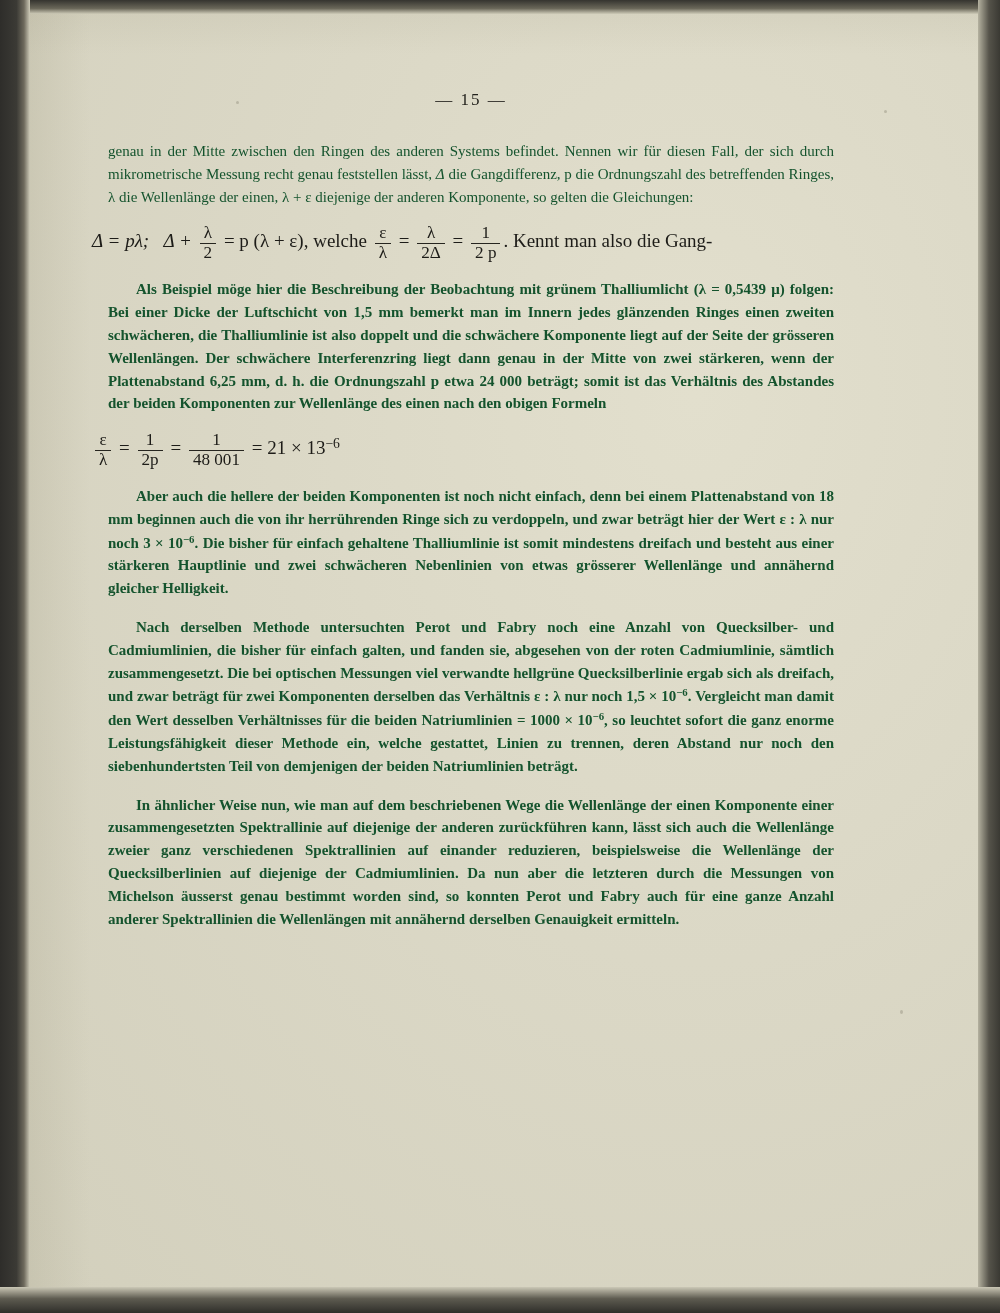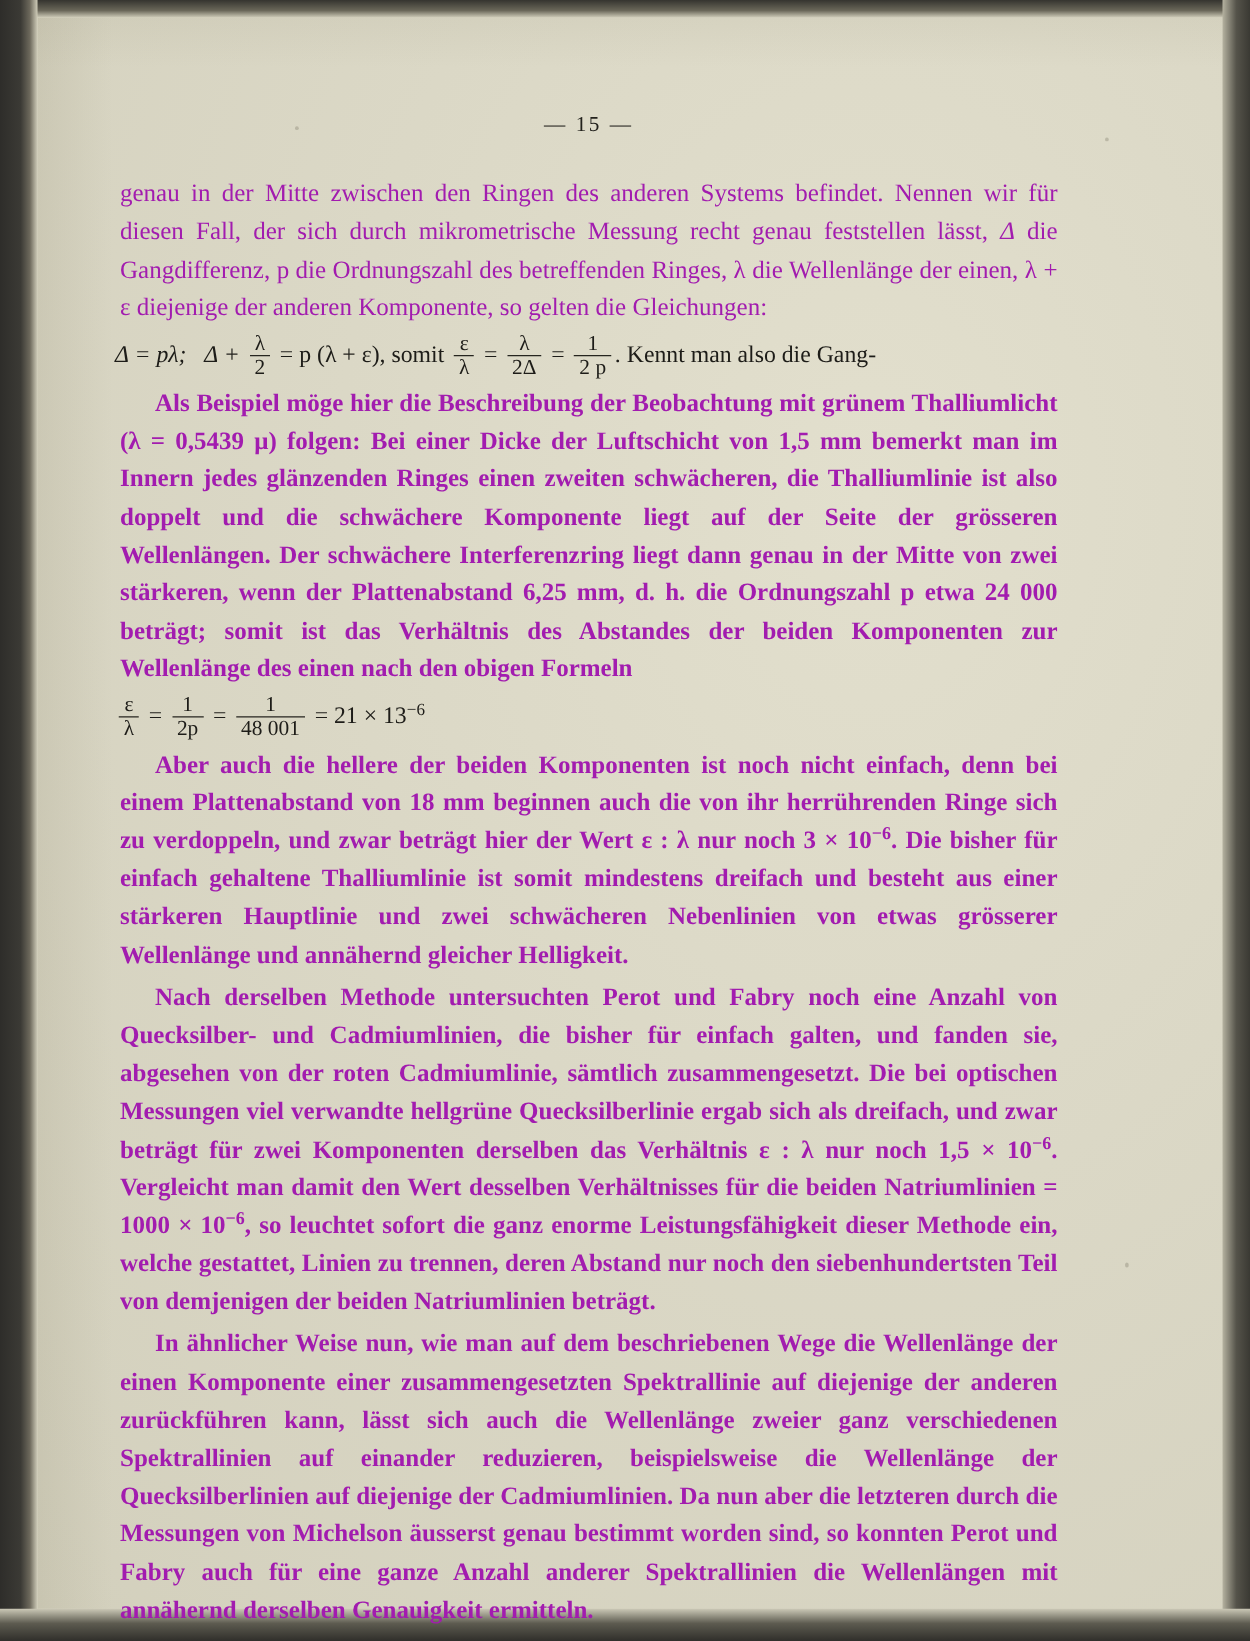--- a/index.html
+++ b/index.html
@@ -69,26 +69,26 @@
     color: #1d1c18;
   }
   .page-number {
     text-align: center;
     font-size: 17px;
     letter-spacing: 2px;
     margin-bottom: 30px;
     color: #23221d;
   }
   p.para {
-    margin: 4px;
-    font-size: 20px;
+    margin: 16px;
+    font-size: 15px;
     line-height: 1.52;
     text-align: justify;
     text-justify: inter-word;
-    color: #a21caf;
+    color: #14532d;
   }
   p.para.indent { text-indent: 28px; font-weight: bold; }
   i.it { font-style: italic; }
   .sup { font-size: 0.72em; vertical-align: 0.46em; }
 
   
   .frac {
     display: inline-block;
     vertical-align: -0.55em;
     text-align: center;
@@ -144,21 +144,21 @@
 
     <p class="para"><span>genau in der Mitte zwischen den Ringen des anderen Systems befindet.  Nennen wir für diesen Fall, der sich durch mikrometrische Messung recht genau feststellen lässt, </span><i class="it">Δ</i><span> die Gangdifferenz, p die Ordnungszahl des betreffenden Ringes, λ die Wellenlänge der einen, λ + ε diejenige der anderen Komponente, so gelten die Gleichungen:</span></p>
 
     <div class="mathline eqblock">
       <i class="it">Δ = pλ;</i>&nbsp;&nbsp;
       <i class="it">Δ +</i>
       <span class="frac">
         <span class="num">λ</span>
         <span class="den">2</span>
       </span>
-      <span>= p (λ + ε), somit</span>
+      <span>= p (λ + ε), welche</span>
       <span class="frac">
         <span class="num">ε</span>
         <span class="den">λ</span>
       </span>
       <span>=</span>
       <span class="frac">
         <span class="num">λ</span>
         <span class="den">2Δ</span>
       </span>
       <span>=</span>

